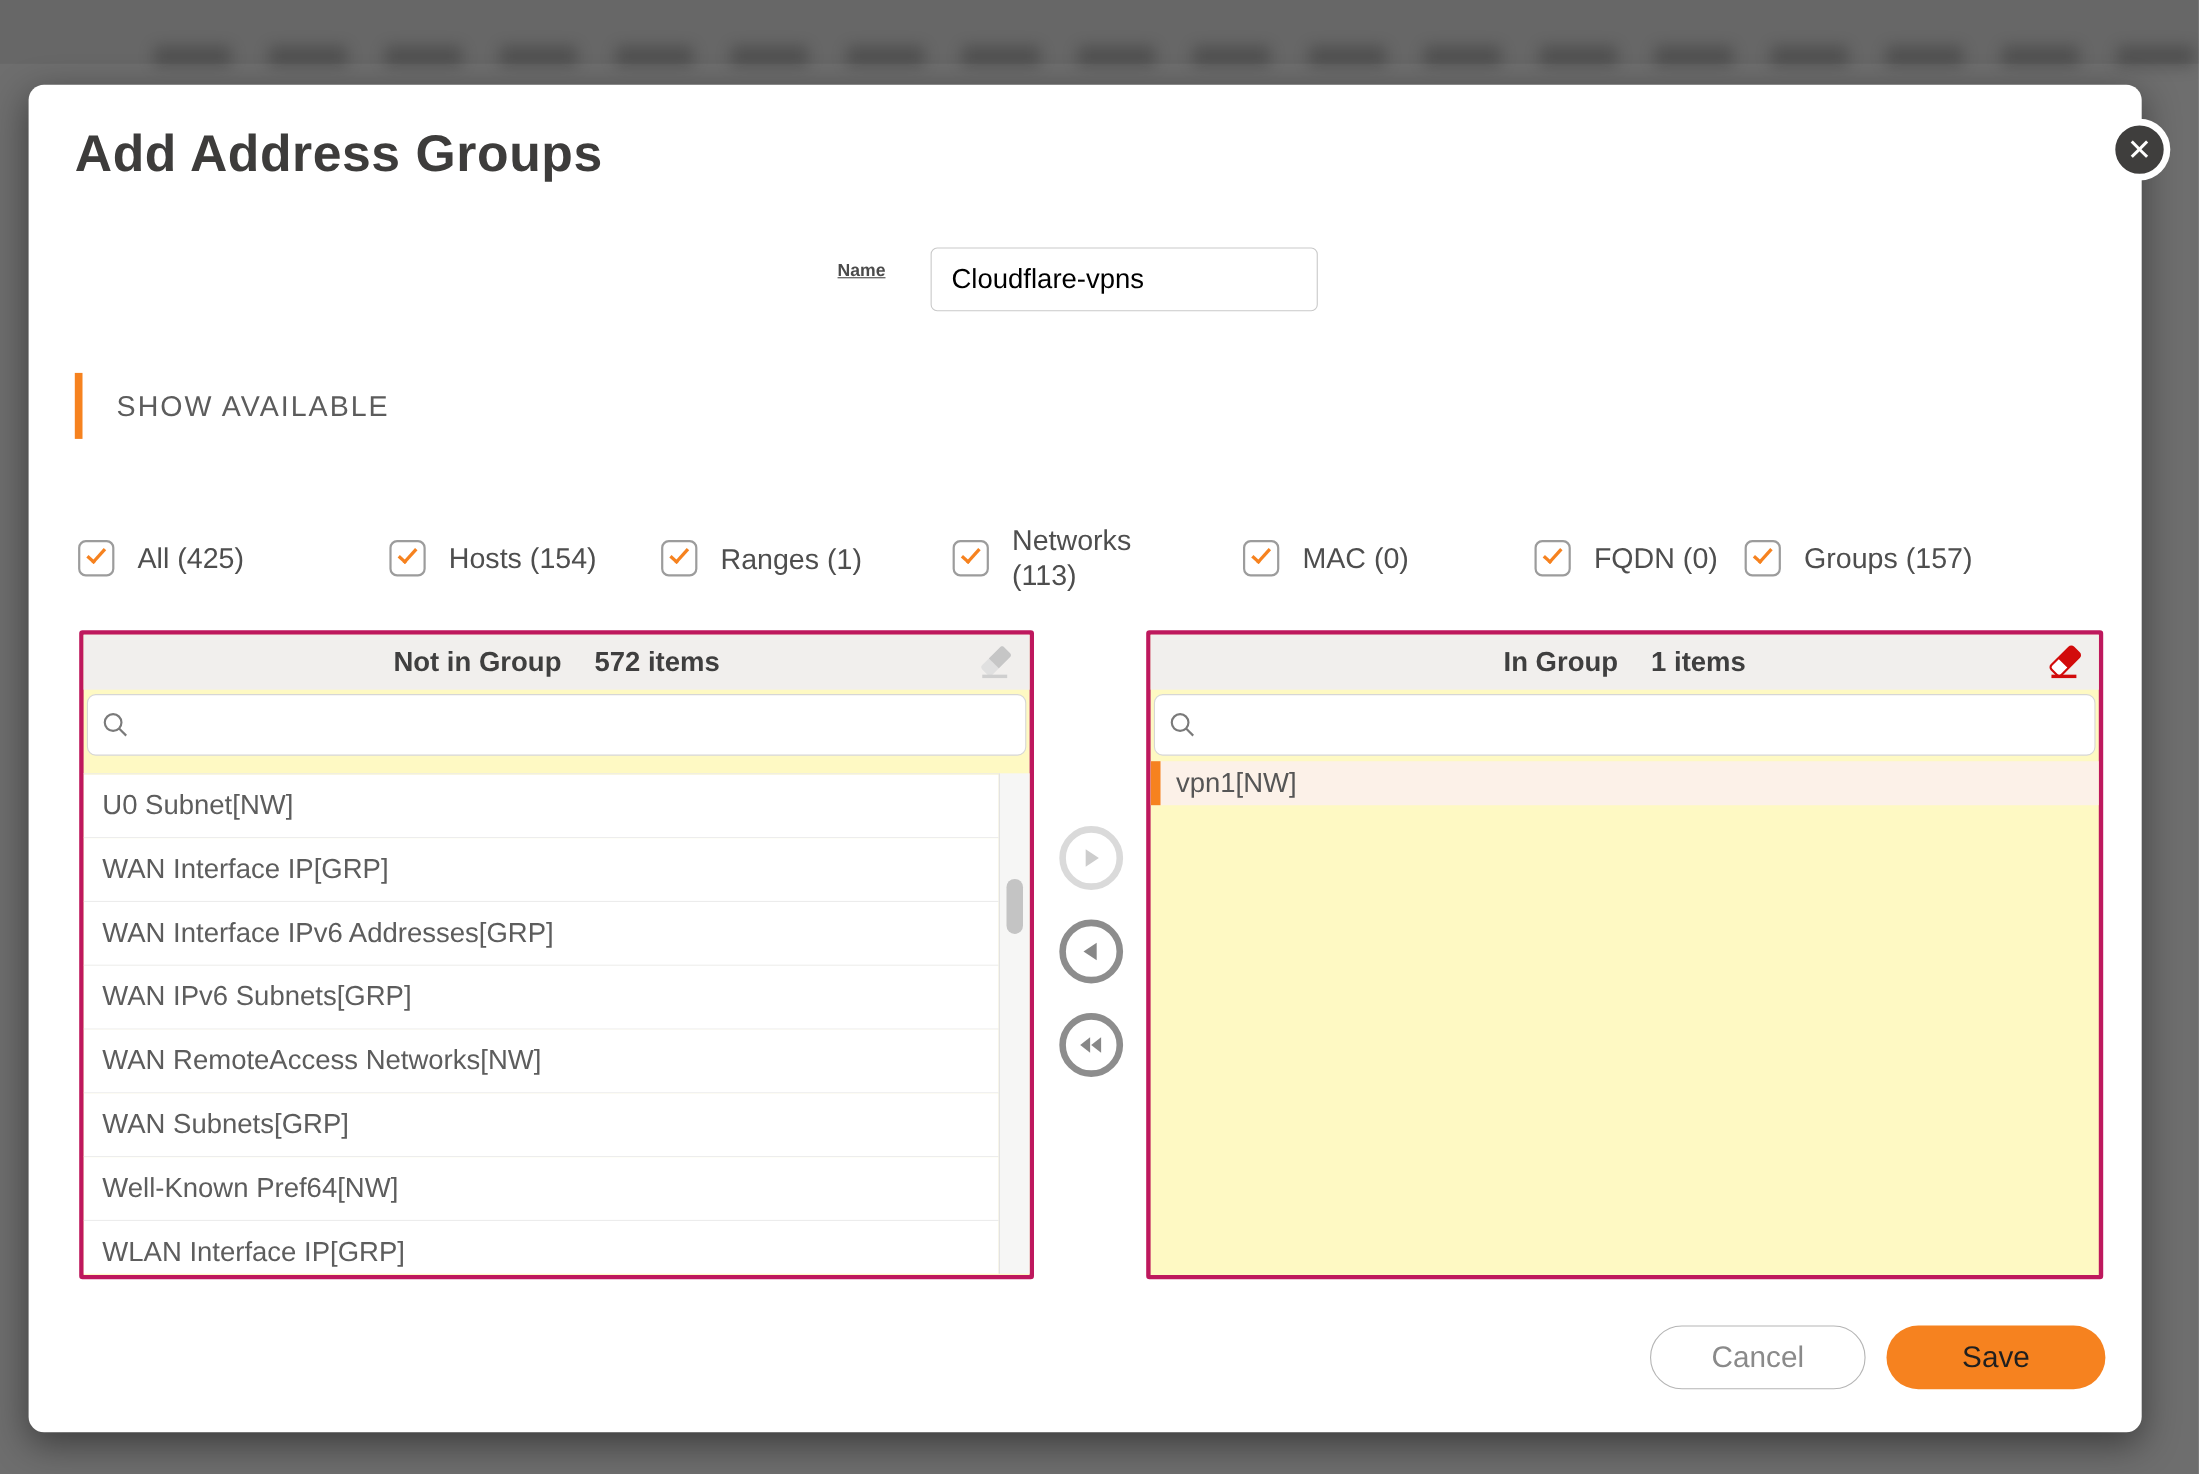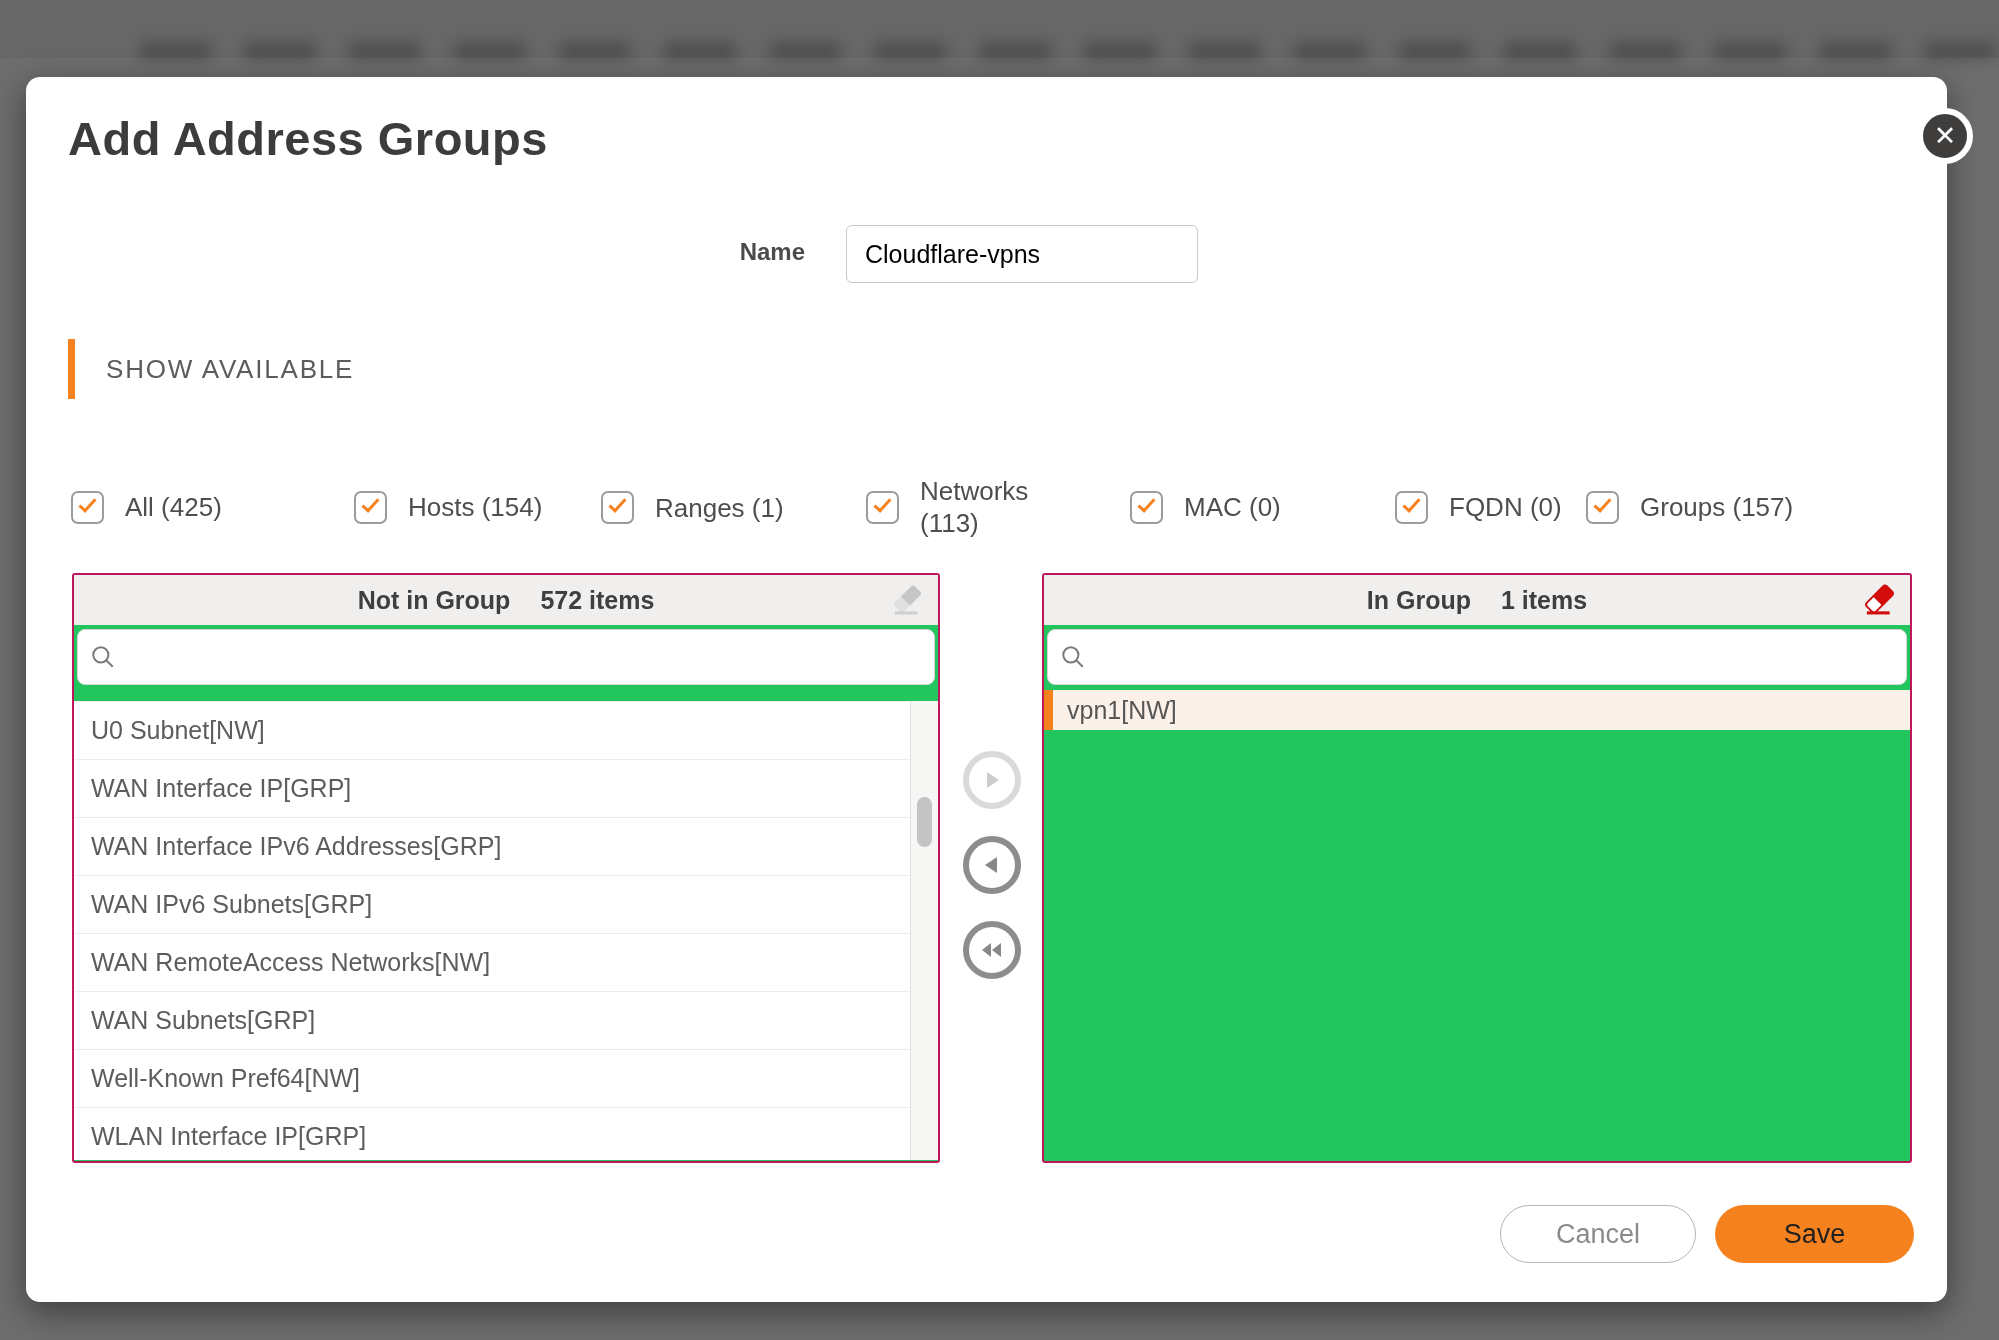--- a/index.html
+++ b/index.html
@@ -27,21 +27,21 @@
     font-size:47px; font-weight:600; color:#3d3c3b; letter-spacing:.5px;
   }
   .close-btn {
     position:absolute; left:1917px; top:108px; width:56px; height:56px;
     background:#3f3e3d; border:6px solid #ffffff; border-radius:50%;
     display:flex; align-items:center; justify-content:center;
     color:#ffffff; font-size:27px; font-weight:300; cursor:pointer; z-index:5;
   }
   .name-label {
     position:absolute; left:639px; top:161px; width:140px; text-align:right;
-    font-size:24px; font-weight:700; color:#4b4b4b;
+    font-size:16px; font-weight:700; color:#4b4b4b;text-decoration:underline;
   }
   .name-input {
     position:absolute; left:820px; top:148px; width:352px; height:58px;
     border:1px solid #c9c9c9; border-radius:6px; padding:0 18px;
     font-size:25px; color:#000000; font-family:"Liberation Sans", sans-serif;
     outline:none;
   }
   .section-header { position:absolute; left:42px; top:262px; height:60px; display:flex; align-items:center; }
   .section-bar { width:7px; height:60px; background:#F6821F; margin-right:31px; }
   .section-text { font-size:26px; color:#5c5c5c; letter-spacing:1.8px; }
@@ -52,22 +52,22 @@
     width:33px; height:33px; flex:0 0 33px; background:#fff;
     border:2px solid #9c9c9c; border-radius:7px; position:relative; cursor:pointer;
   }
   .checkbox .check-glyph {
     position:absolute; left:6px; top:6px; width:17px; height:9px;
     border-left:3px solid #F6821F; border-bottom:3px solid #F6821F;
     transform:rotate(-48deg);
   }
 
   .panel {
-    position:absolute; top:496px; height:590px; background:#22c55e;
-    border:2px solid #be185d; border-radius:3px;
+    position:absolute; top:496px; height:590px; background:#fef9c3;
+    border:4px solid #be185d; border-radius:3px;
   }
   .panel.left  { left:46px;  width:868px; }
   .panel.right { left:1016px; width:870px; }
   .panel-header {
     position:absolute; top:0; left:0; right:0; height:50px;
     background:#f1efed; display:flex; align-items:center; justify-content:center; gap:30px;
   }
   .panel-title, .panel-count { font-size:25px; font-weight:700; color:#3f3f3f; }
   .eraser-btn { position:absolute; right:14px; top:8px; width:34px; height:34px; cursor:pointer; }
   .search-box {

